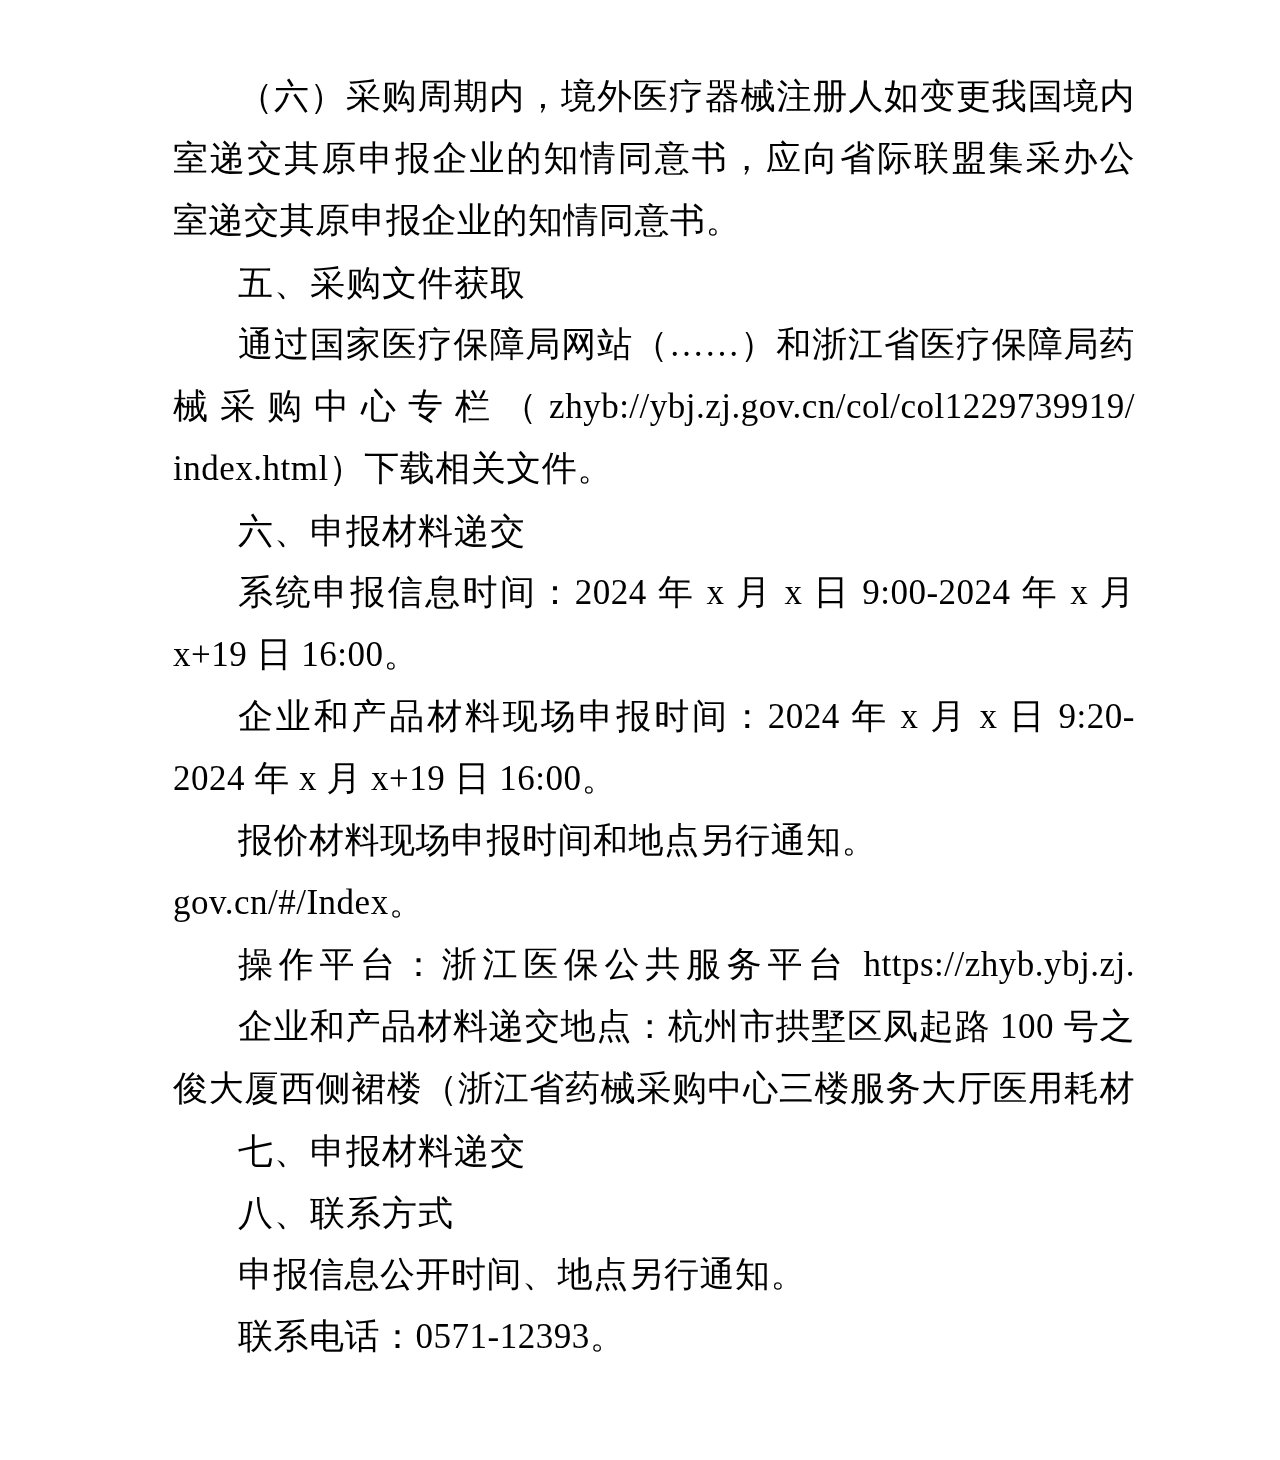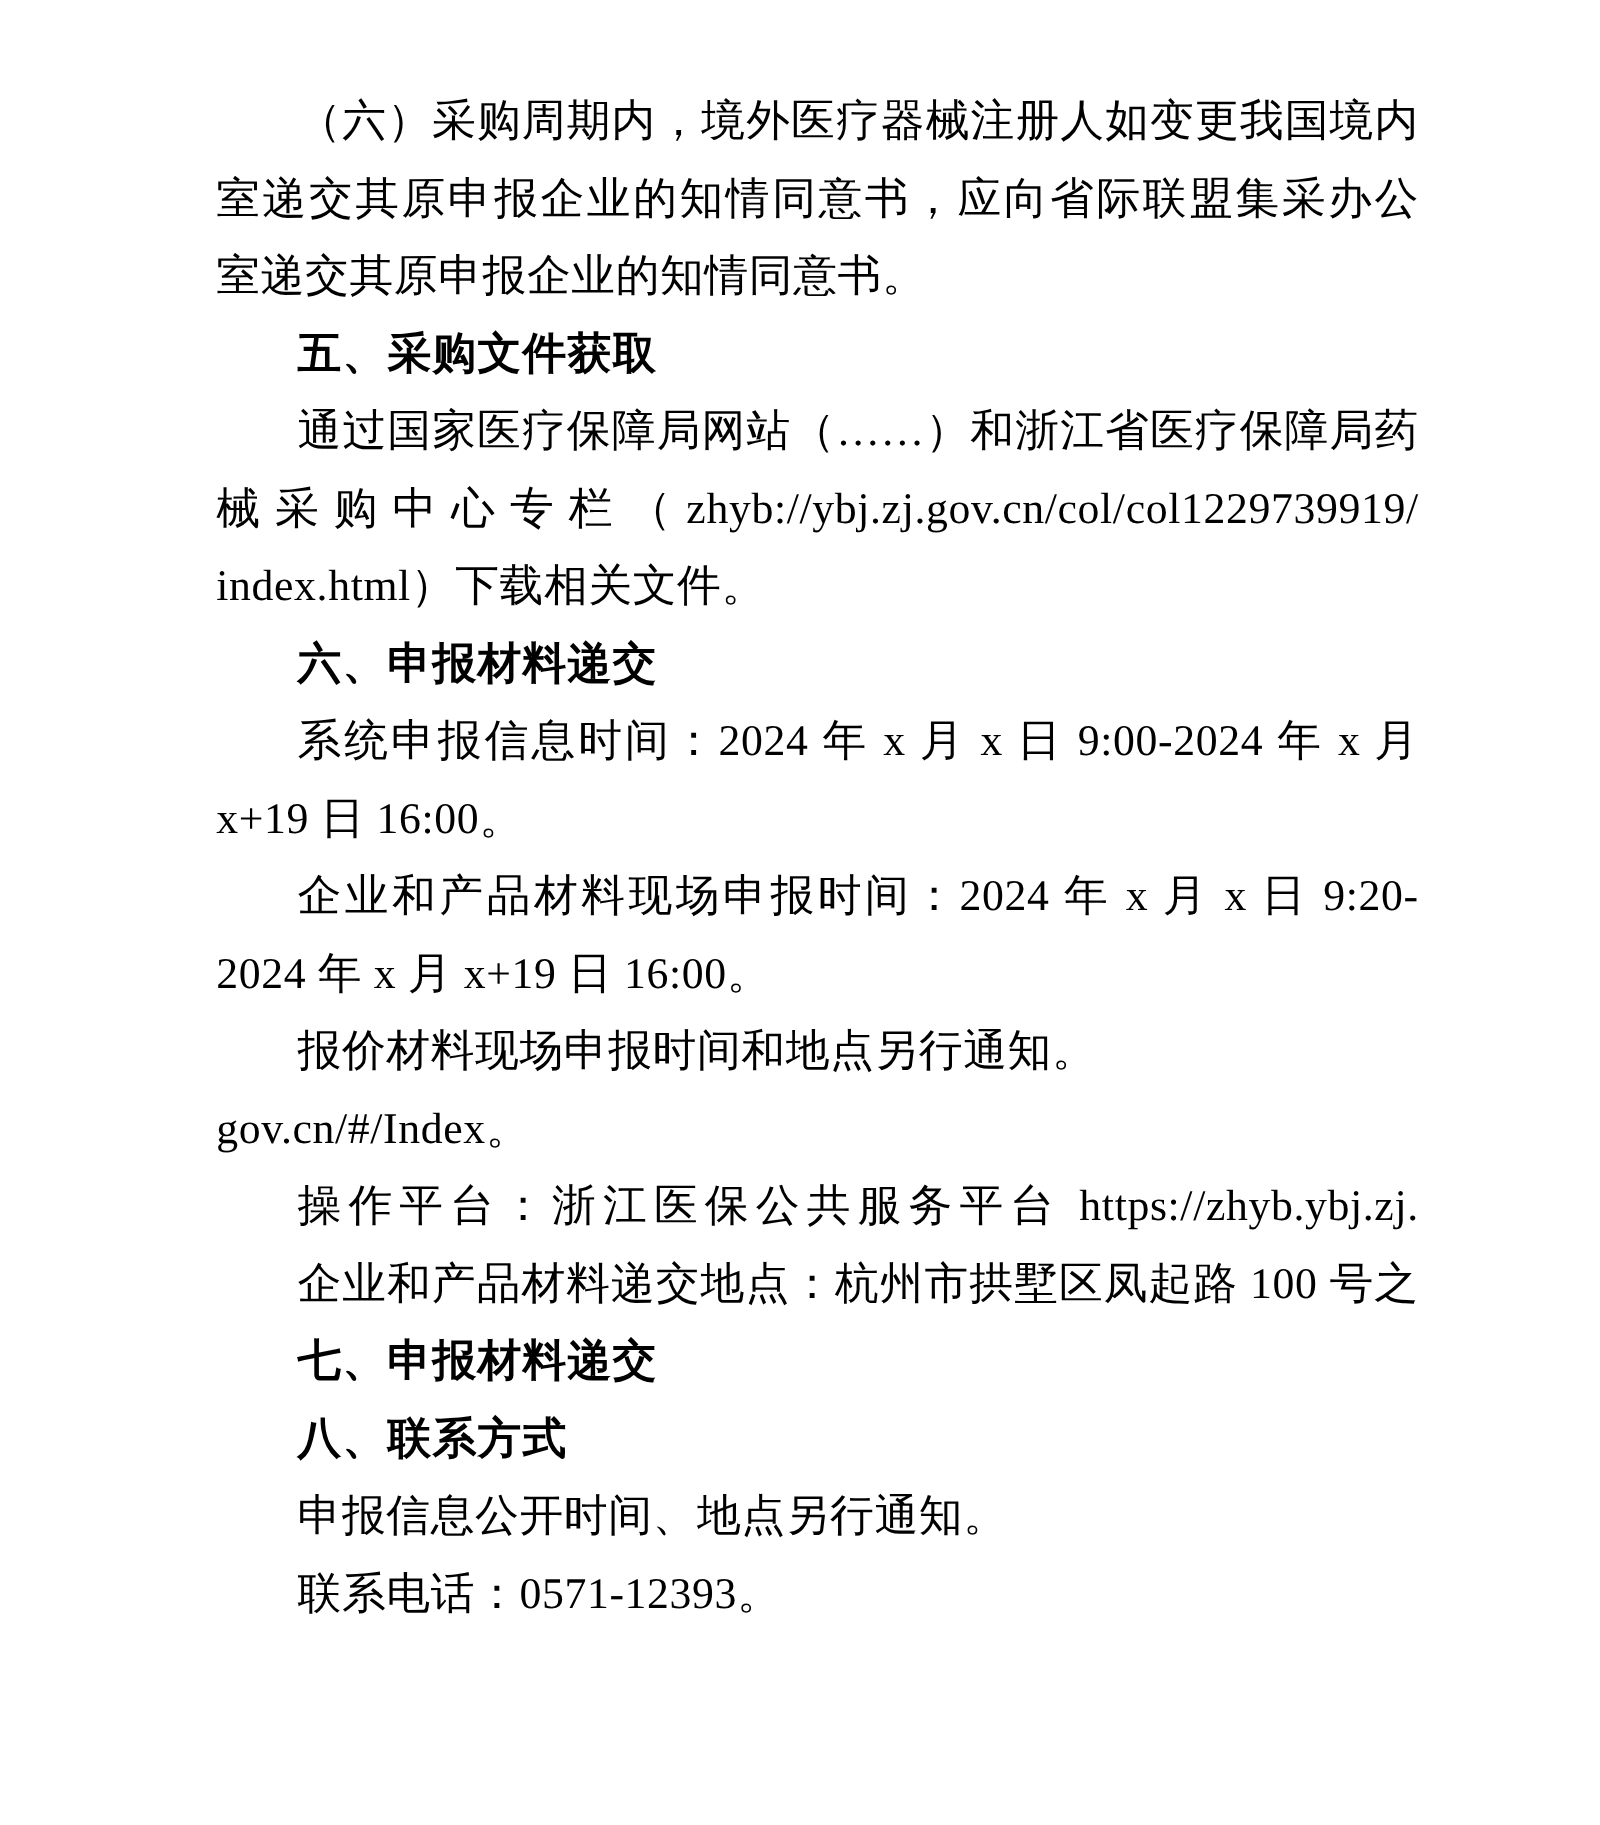--- a/index.html
+++ b/index.html
@@ -34,21 +34,21 @@
     padding-left: 65px;
   }
   
   .line.full {
     white-space: normal;
     text-align: justify;
     text-align-last: justify;
   }
   .line.heading {
     font-family: "Liberation Sans", "DejaVu Sans", sans-serif;
-    font-weight: bold;
+    font-weight: normal;
     letter-spacing: 1px;
   }
 </style>
 </head>
 <body>
 
 <div class="page">
   <div class="content">
 
     <div class="line indent full">（六）采购周期内，境外医疗器械注册人如变更我国境内</div>
@@ -68,20 +68,21 @@
 
     <div class="line indent full">企业和产品材料现场申报时间：2024 年 x 月 x 日 9:20-</div>
     <div class="line">2024 年 x 月 x+19 日 16:00。</div>
 
     <div class="line indent">报价材料现场申报时间和地点另行通知。</div>
 
     <div class="line">gov.cn/#/Index。</div>
     <div class="line indent full">操作平台：浙江医保公共服务平台 https://zhyb.ybj.zj.</div>
 
     <div class="line indent full">企业和产品材料递交地点：杭州市拱墅区凤起路 100 号之</div>
+    <div class="line full">俊大厦西侧裙楼（浙江省药械采购中心三楼服务大厅医用耗材</div>
 
     <div class="line indent heading">七、申报材料递交</div>
 
     <div class="line indent heading">八、联系方式</div>
 
     <div class="line indent">申报信息公开时间、地点另行通知。</div>
 
     <div class="line indent">联系电话：0571-12393。</div>
 
   </div>

